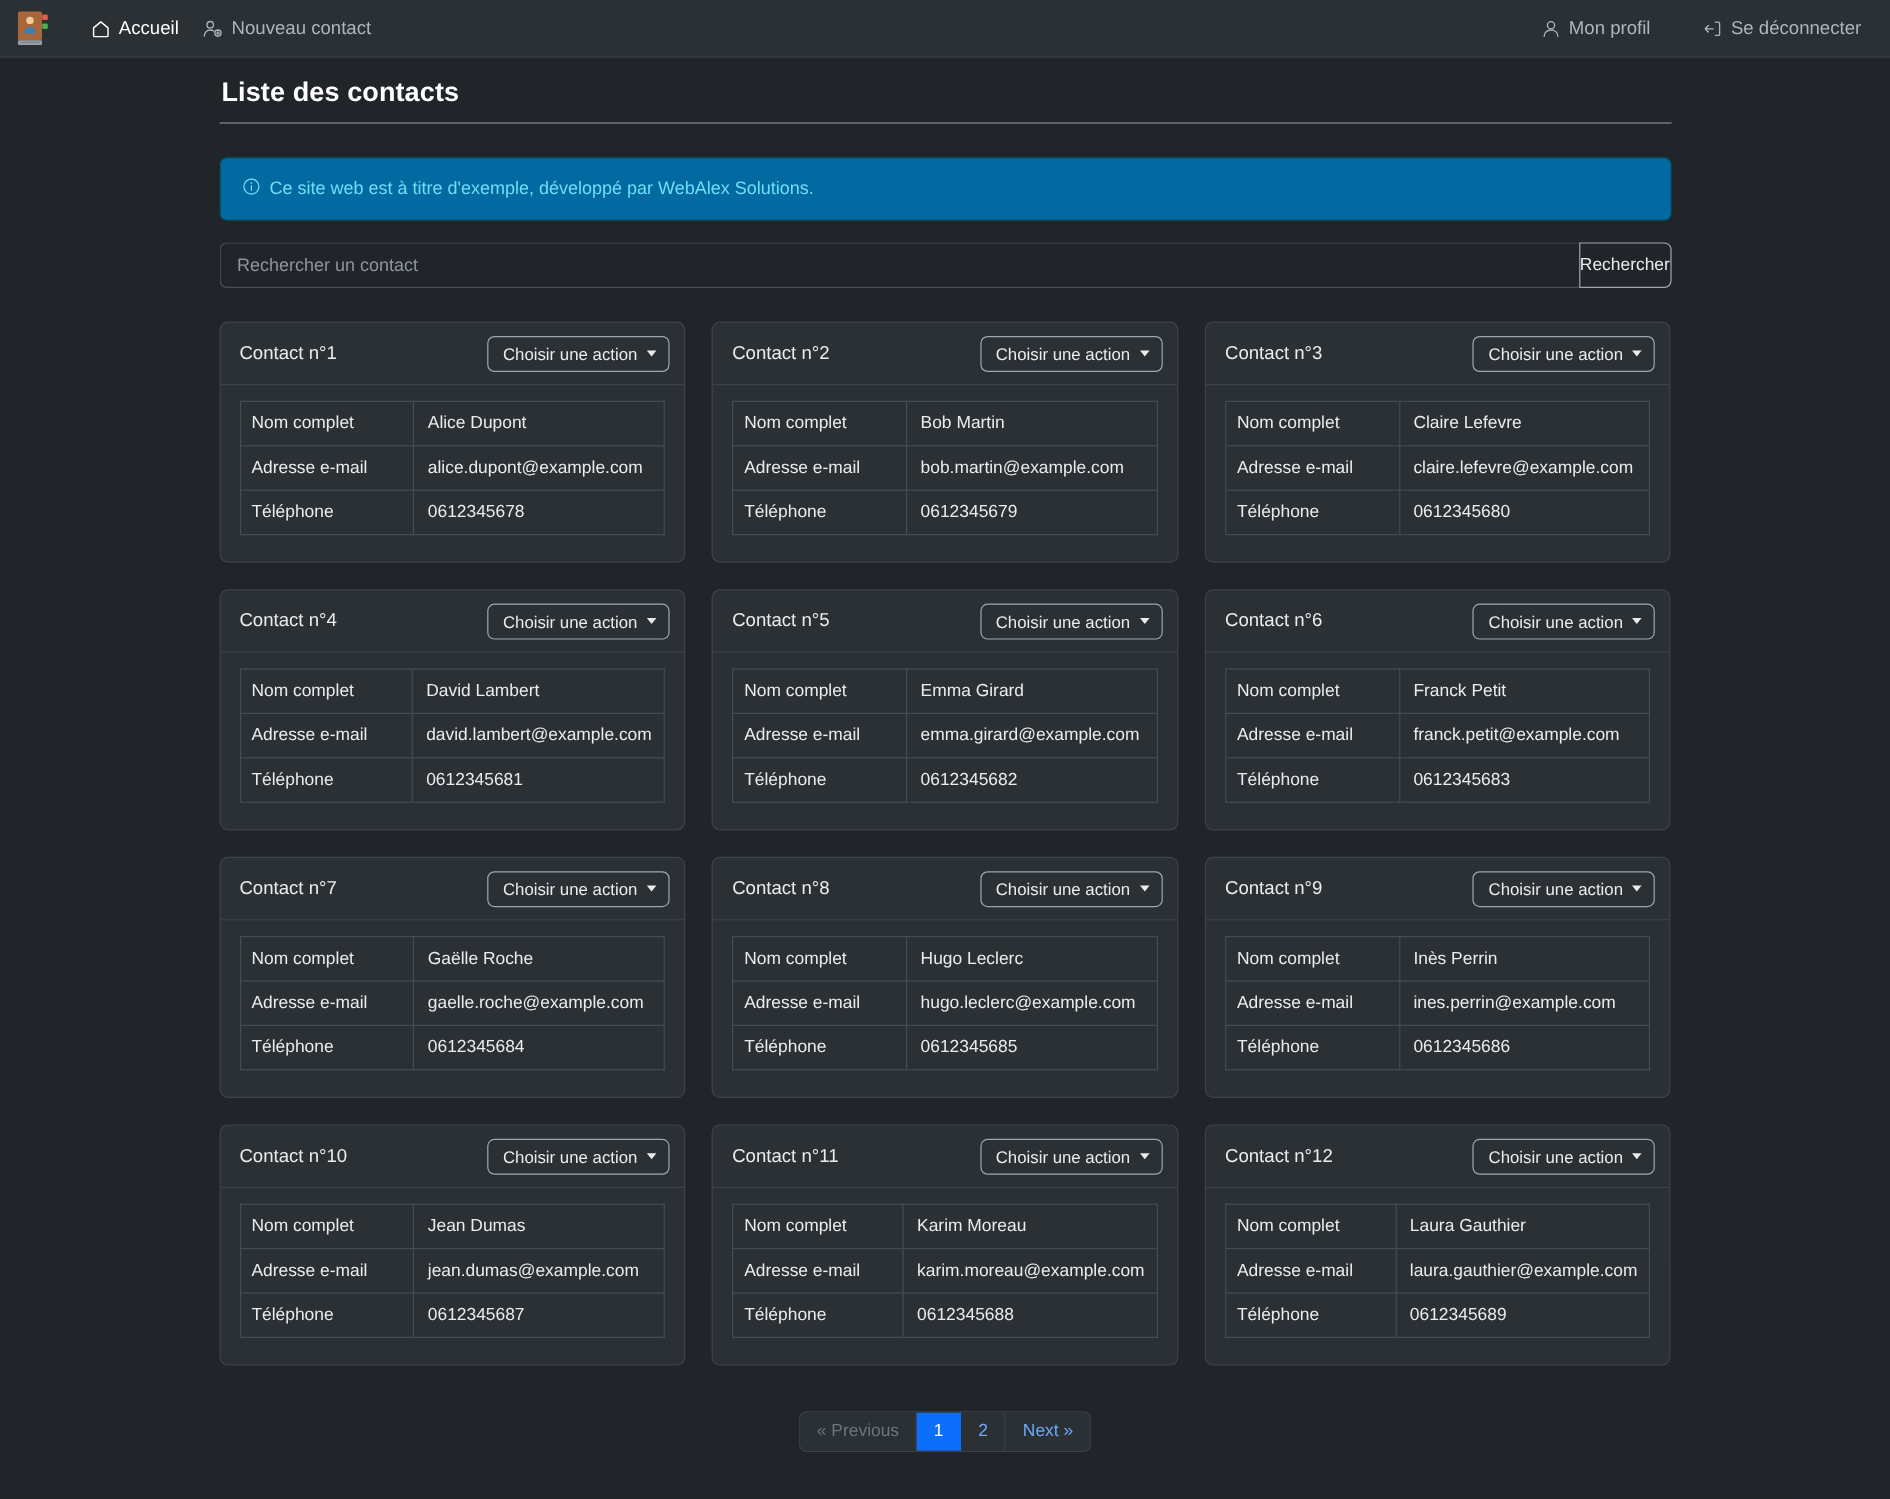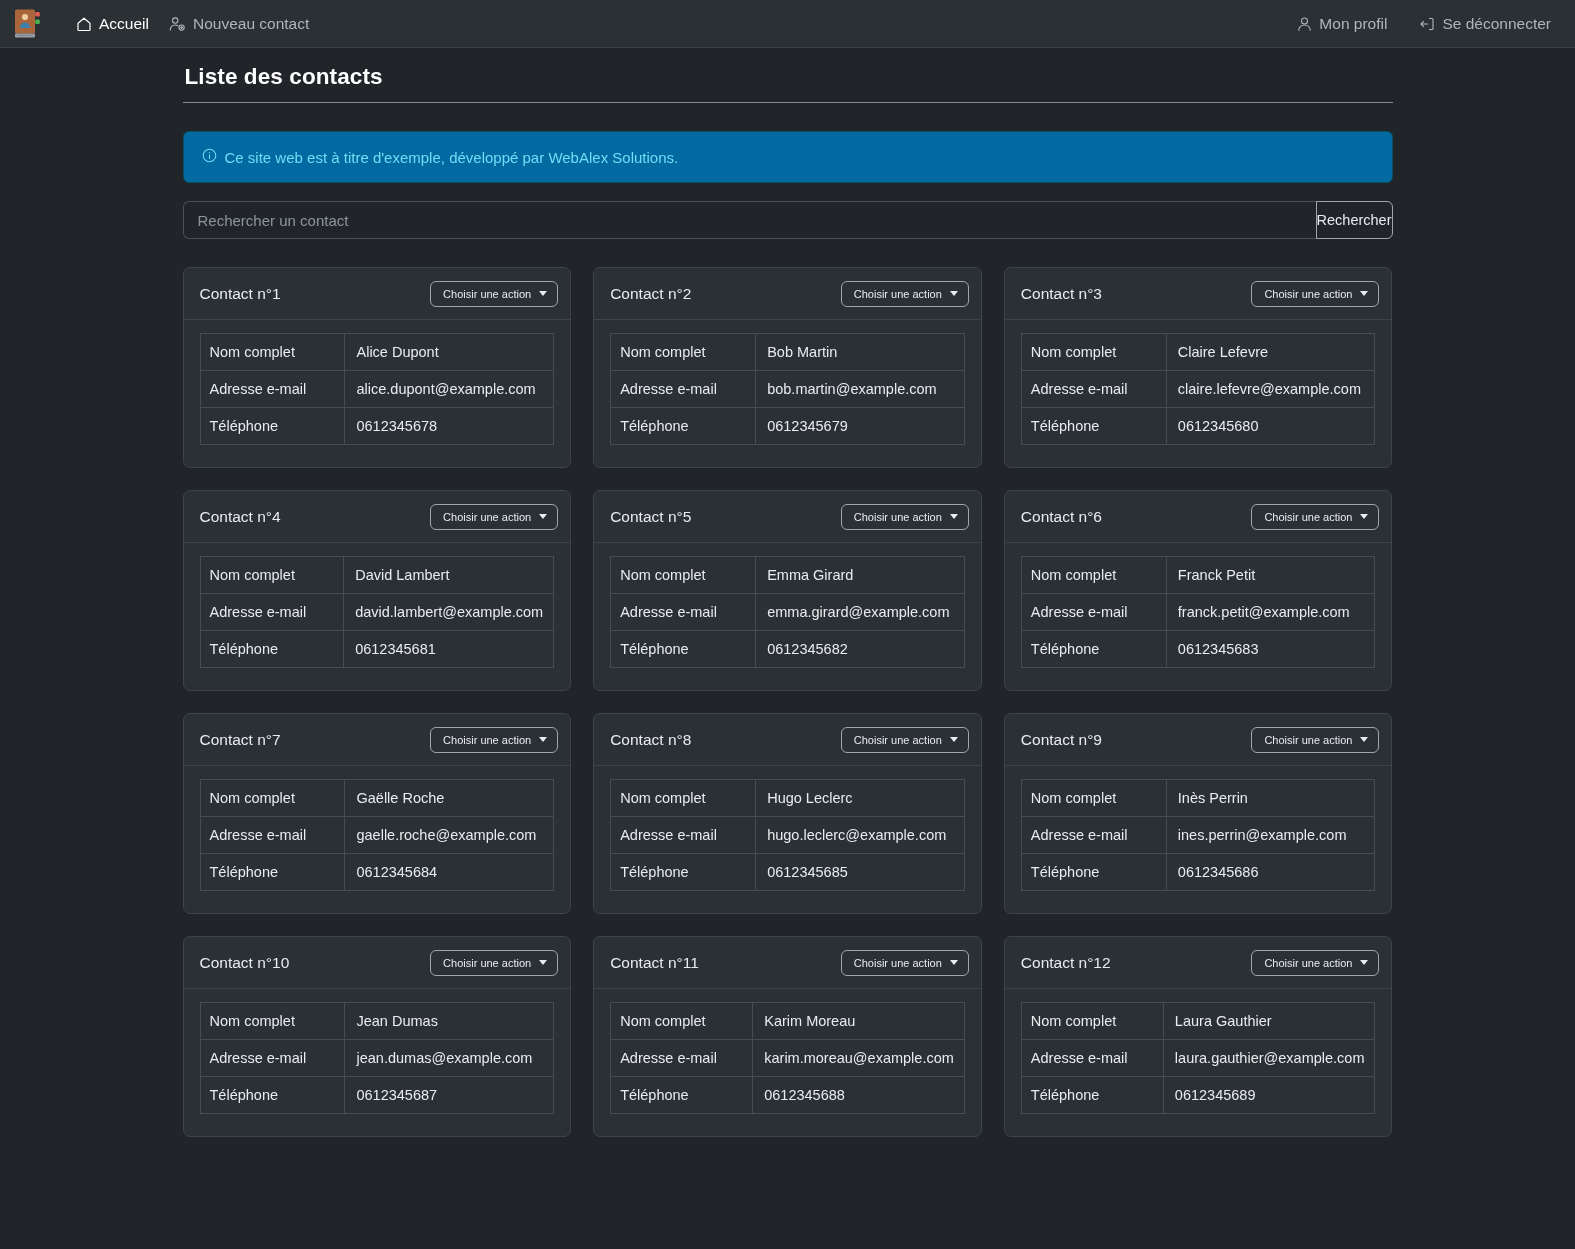--- a/index.html
+++ b/index.html
@@ -34,21 +34,21 @@
     color: #adb5bd;
     text-decoration: none;
     padding: 6px 10px;
     white-space: nowrap;
     cursor: pointer;
   }
   .nav-link.active { color: #ffffff; }
   .nav-link svg { display: block; }
   .nav-right {
     margin-left: auto;
-    display: flex; align-items: center; gap: 12px;
+    display: flex; align-items: center; gap: 24px;
   }
 
   
   .container {
     width: 1210px;
     margin: 0 auto;
     padding-top: 16px;
   }
   .page-title {
     font-size: 22.5px;
@@ -136,21 +136,21 @@
   .card-title {
     font-size: 15.5px;
     color: #e9ecef;
     white-space: nowrap;
   }
   .action-btn {
     background: transparent;
     border: 1px solid #9ea7b0;
     border-radius: 6px;
     color: #e9ecef;
-    font-size: 11px;
+    font-size: 14px;
     font-family: inherit;
     padding: 6px 10px 6px 12px;
     cursor: pointer;
     display: flex;
     align-items: center;
     gap: 8px;
     white-space: nowrap;
   }
   .caret {
     width: 0; height: 0;
@@ -610,14 +610,22 @@
               <tr>
                 <td class="k">Téléphone</td>
                 <td class="v">0612345689</td>
               </tr>
             </tbody>
           </table>
         </div>
       </div>
     </div>
 
+  <div class="pager-wrap">
+    <div class="pager">
+      <span class="pg disabled">« Previous</span>
+      <span class="pg active">1</span>
+      <span class="pg">2</span>
+      <span class="pg">Next »</span>
+    </div>
+  </div>
 
 </div>
 
 </body></html>

